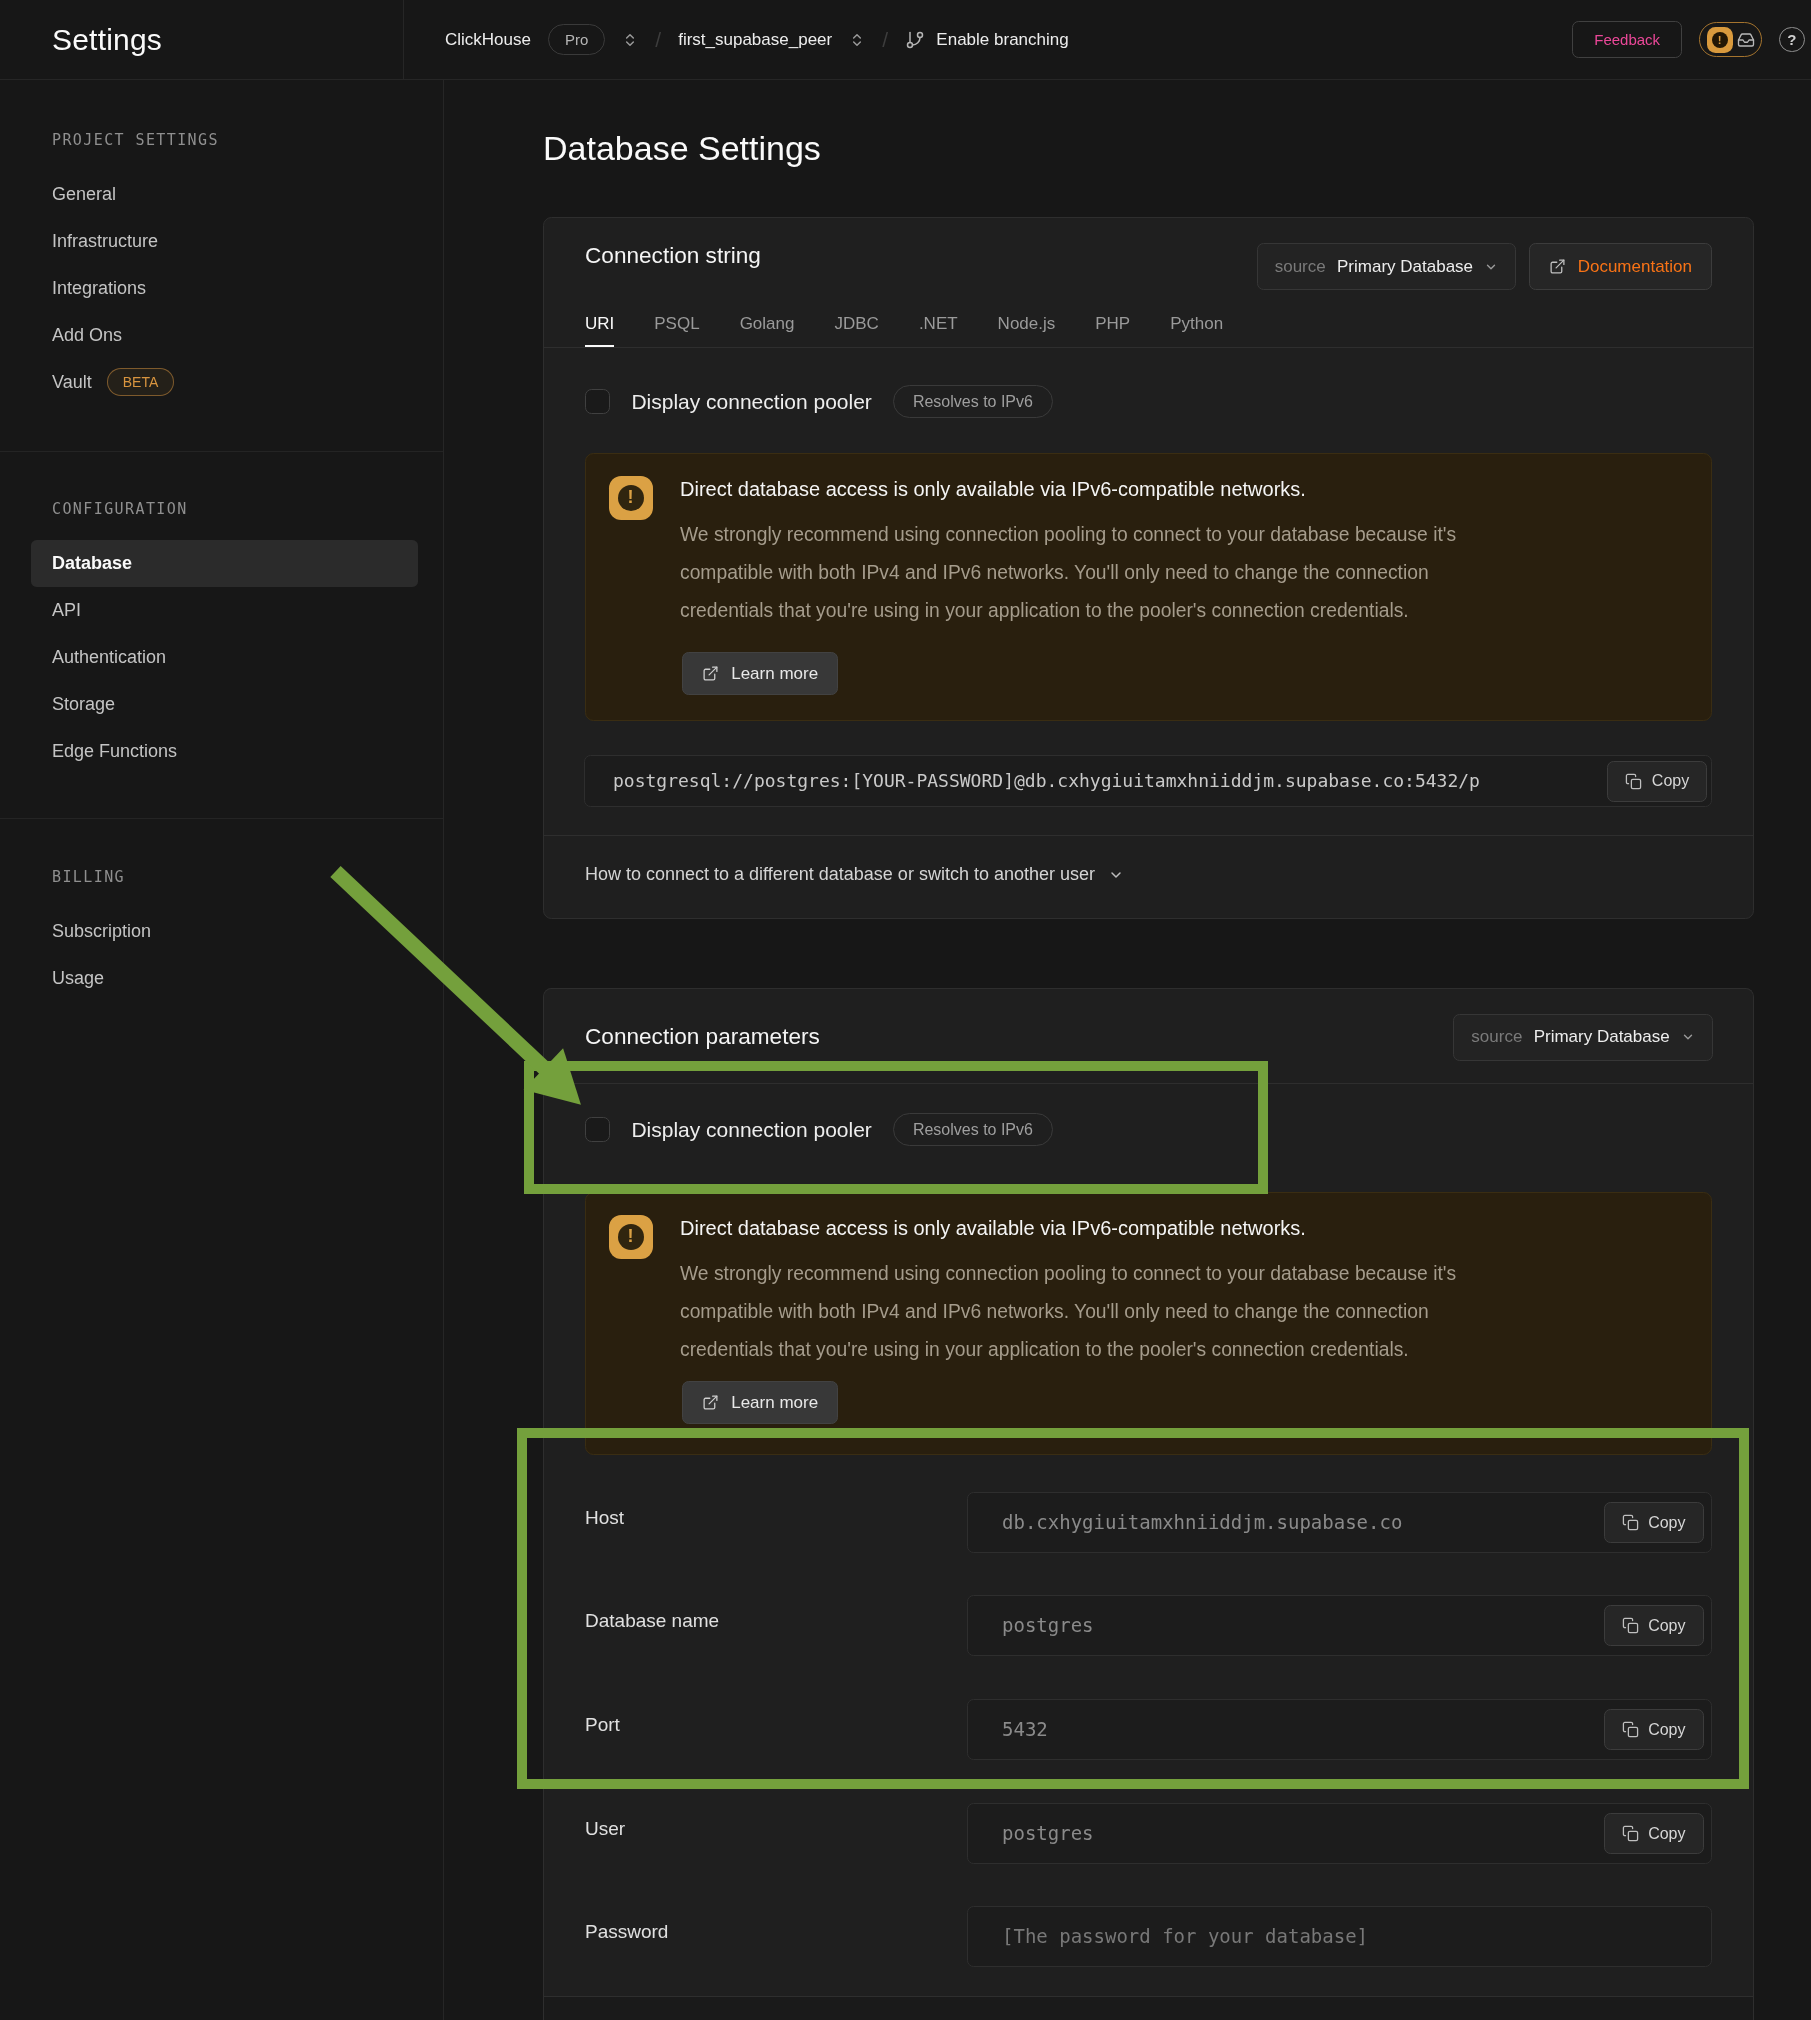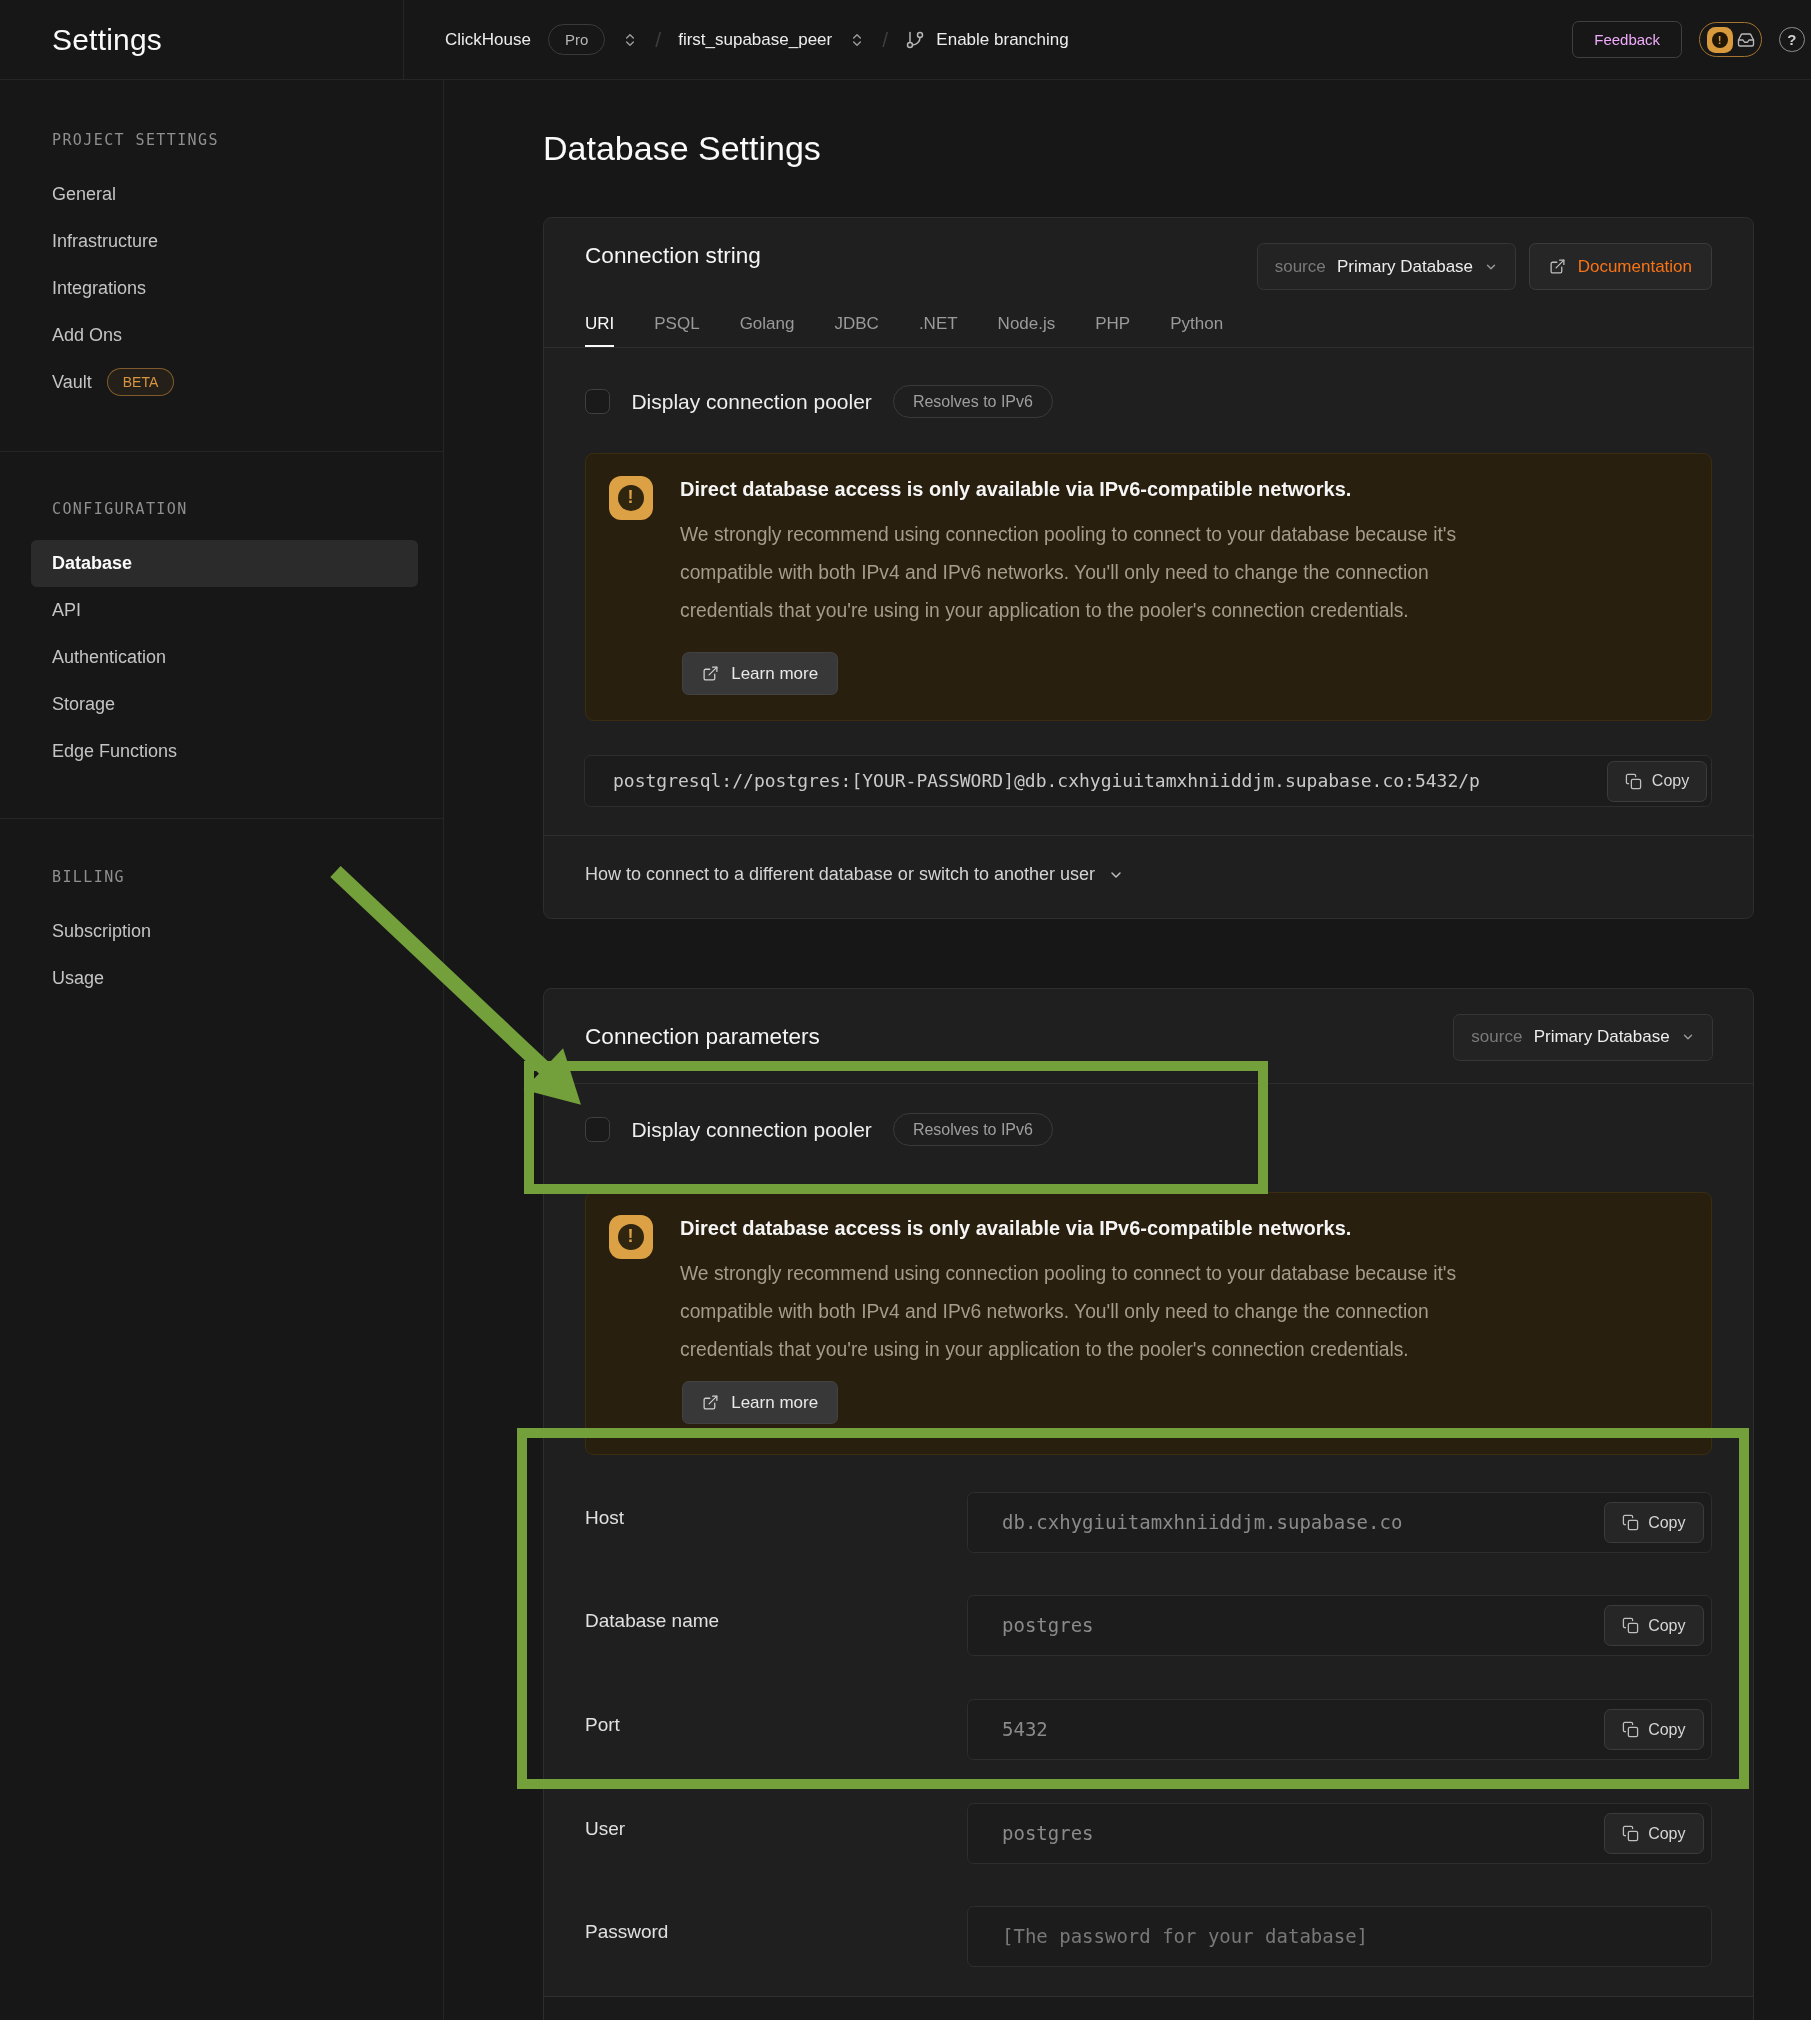--- a/index.html
+++ b/index.html
@@ -16,21 +16,21 @@
     border-bottom:0.9px solid #262626; display:flex; align-items:stretch; }
   .header-left { width:404px; border-right:0.9px solid #262626; display:flex; align-items:center; padding-left:52px; }
   .app-title { font-size:30px; font-weight:500; color:#fafafa; letter-spacing:0.2px; }
   .header-mid { flex:1; display:flex; align-items:center; padding-left:41px; gap:17px; }
   .crumb { font-size:17px; color:#ededed; }
   .plan-pill { border:0.9px solid #3a3a3a; border-radius:941px; padding:5.6px 16px; font-size:15px; color:#b6b6b6; }
   .updown { color:#9a9a9a; }
   .slash { color:#3d3d3d; font-size:21px; font-weight:300; }
   .branch-group { display:flex; align-items:center; gap:11.3px; }
   .header-right { margin-left:auto; display:flex; align-items:center; gap:17px; padding-right:7.5px; }
-  .feedback-btn { border:0.9px solid #404040; border-radius:6.6px; padding:9.4px 21px; font-size:15px; color:#f0abfc; background:transparent; }
+  .feedback-btn { border:0.9px solid #404040; border-radius:6.6px; padding:9.4px 21px; font-size:15px; color:#ec4899; background:transparent; }
   .notif-pill { display:flex; align-items:center; gap:3.8px; border:0.9px solid #a5742e; border-radius:941px; padding:3.8px 6.6px; }
   .notif-square { width:26px; height:26px; border-radius:8.5px; background:#d99a3d; display:flex; align-items:center; justify-content:center; }
   .notif-circle { width:16px; height:16px; border-radius:50%; background:#221705; color:#d99a3d; font-size:11.3px; font-weight:bold; display:flex; align-items:center; justify-content:center; }
   .help-circle { width:25.4px; height:25.4px; border-radius:50%; border:1.9px solid #8f8f8f; color:#cfcfcf; font-size:15px; font-weight:bold; display:flex; align-items:center; justify-content:center; }
 
   
   .sidebar { position:absolute; left:0; top:80px; width:444px; height:1941px;
     border-right:0.9px solid #262626; padding-top:36px; }
   .side-header { height:47px; display:flex; align-items:center; padding-left:52px; margin-bottom:7.5px;
     font-family:"DejaVu Sans Mono", monospace; font-size:15px; letter-spacing:1.4px; color:#8f8f8f; }
@@ -78,21 +78,21 @@
   .resolve-badge { border:0.9px solid #3a3a3a; border-radius:941px; padding:6.6px 19px; font-size:16px; color:#9f9f9f; }
 
   .warning { position:absolute; left:41px; right:41px; background:#291f0e;
     border:0.9px solid #3a2d12; border-radius:8.5px; }
   .warn1 { top:235px; height:268px; }
   .warn2 { top:203px; height:263px; }
   .warn-icon { position:absolute; left:22.6px; top:21.7px; width:44px; height:44px; border-radius:12.2px;
     background:#dba144; display:flex; align-items:center; justify-content:center; }
   .warn-icon-circle { width:26px; height:26px; border-radius:50%; background:#30250f; color:#dba144;
     font-size:18px; font-weight:bold; display:flex; align-items:center; justify-content:center; }
-  .warn-title { position:absolute; left:94px; top:23.5px; font-size:20px; font-weight:700; color:#f5f5f5; }
+  .warn-title { position:absolute; left:94px; top:23.5px; font-size:20px; font-weight:400; color:#f5f5f5; }
   .warn-body { position:absolute; left:94px; top:62px; font-size:19.3px; color:#a59c8c; }
   .warn-body div { height:38px; line-height:38px; white-space:nowrap; }
   .learn-btn { position:absolute; left:96px; height:43px; display:flex; align-items:center; gap:12.2px;
     padding:0 19px; background:#383838; border:0.9px solid #424242; border-radius:6.6px; font-size:17px; color:#e8e8e8; }
   .warn1 .learn-btn { top:198px; }
   .warn2 .learn-btn { top:188px; }
 
   .code-row { position:absolute; left:40px; right:41px; top:537px; height:52px;
     background:#1c1c1c; border:0.9px solid #2e2e2e; border-radius:6.6px; }
   .code-text { position:absolute; left:0; right:127px; top:0; bottom:0; line-height:50px; padding-left:28px;

